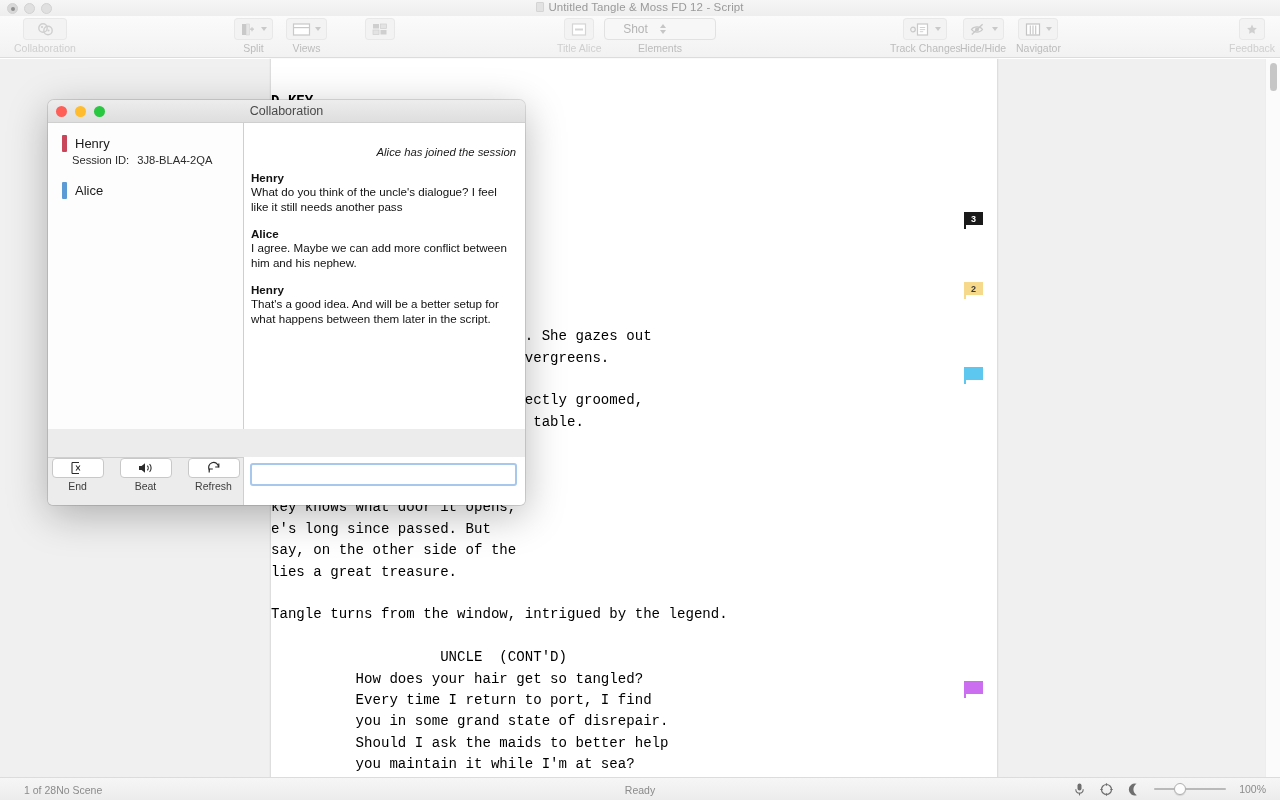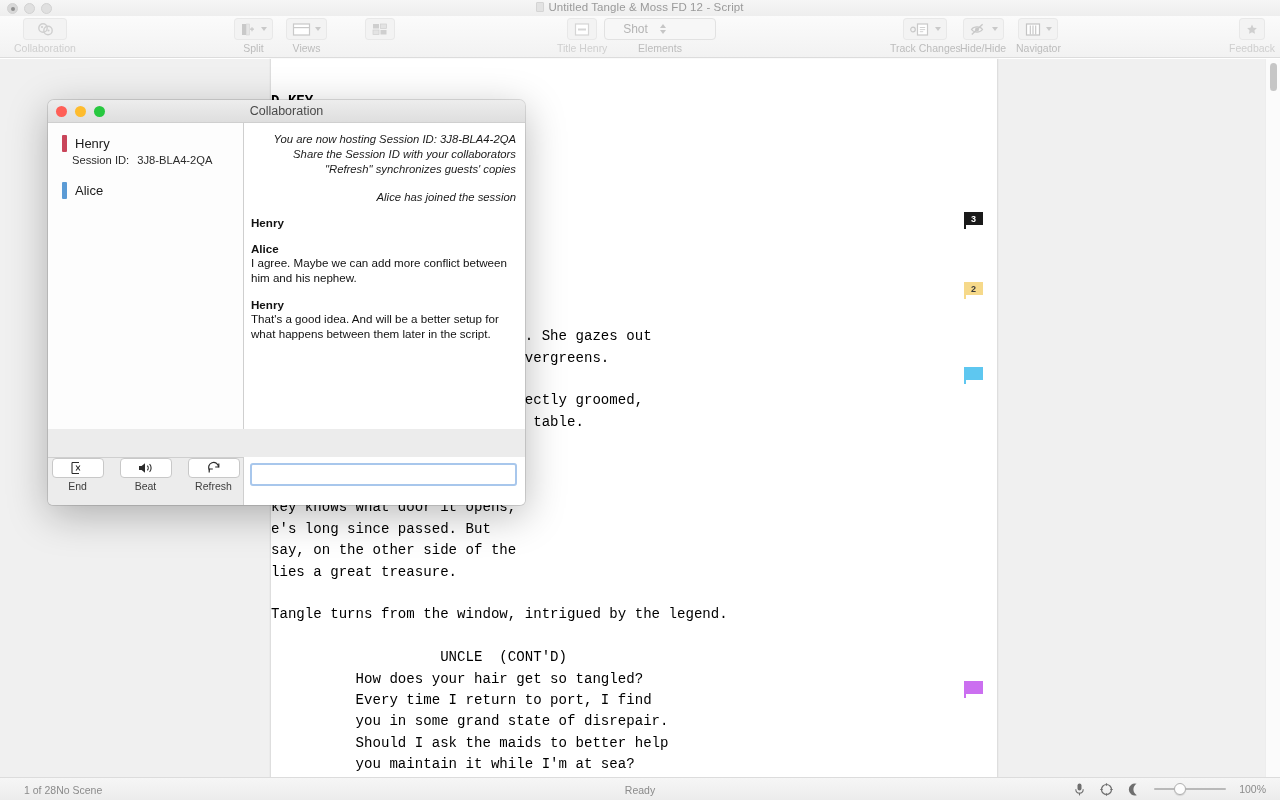--- a/index.html
+++ b/index.html
@@ -284,21 +284,21 @@
       <div class="tb-label">Beat Board</div>
     </div>
 
     <div class="tb-item" style="left:557px;">
       <div class="tb-btn">
         <svg class="ico" width="18" height="15" viewBox="0 0 18 15">
           <rect x="2.5" y="2" width="13" height="11" fill="#fff" stroke="#d5d5d5" stroke-width="1.2"></rect>
           <rect x="5" y="6.5" width="8" height="2" fill="#d5d5d5"></rect>
         </svg>
       </div>
-      <div class="tb-label dim">Title Henry</div>
+      <div class="tb-label dim">Title Alice</div>
     </div>
 
     <div class="tb-item" style="left:604px;">
       <div class="tb-select">
         <span>Shot</span>
         <span class="stepper">
             <i class="up"></i>
             <i class="dn"></i>
           </span>
       </div>
@@ -415,29 +415,25 @@
         <div class="peer-session">
           <b>Session ID:</b><span class="val">3J8-BLA4-2QA</span>
         </div>
         <div class="peer">
           <span class="peer-bar" id="peer1-bar" style="background: rgb(91, 155, 213);"></span>
           <span class="peer-name">Alice</span>
         </div>
       </div>
 
       <div class="chat">
-        <div class="sysblock">
-          <div>You are now hosting Session ID: 3J8-BLA4-2QA</div>
-          <div>Share the Session ID with your collaborators</div>
-          <div>"Refresh" synchronizes guests' copies</div>
-        </div>
         <div class="sysline2">Alice has joined the session</div>
 
         <div class="msg">
           <div class="msg-who">Henry</div>
+          <div class="msg-text">What do you think of the uncle's dialogue? I feel like it still needs another pass</div>
         </div>
         <div class="msg">
           <div class="msg-who">Alice</div>
           <div class="msg-text">I agree. Maybe we can add more conflict between him and his nephew.</div>
         </div>
         <div class="msg">
           <div class="msg-who">Henry</div>
           <div class="msg-text">That's a good idea. And will be a better setup for what happens between them later in the script.</div>
         </div>
       </div>

